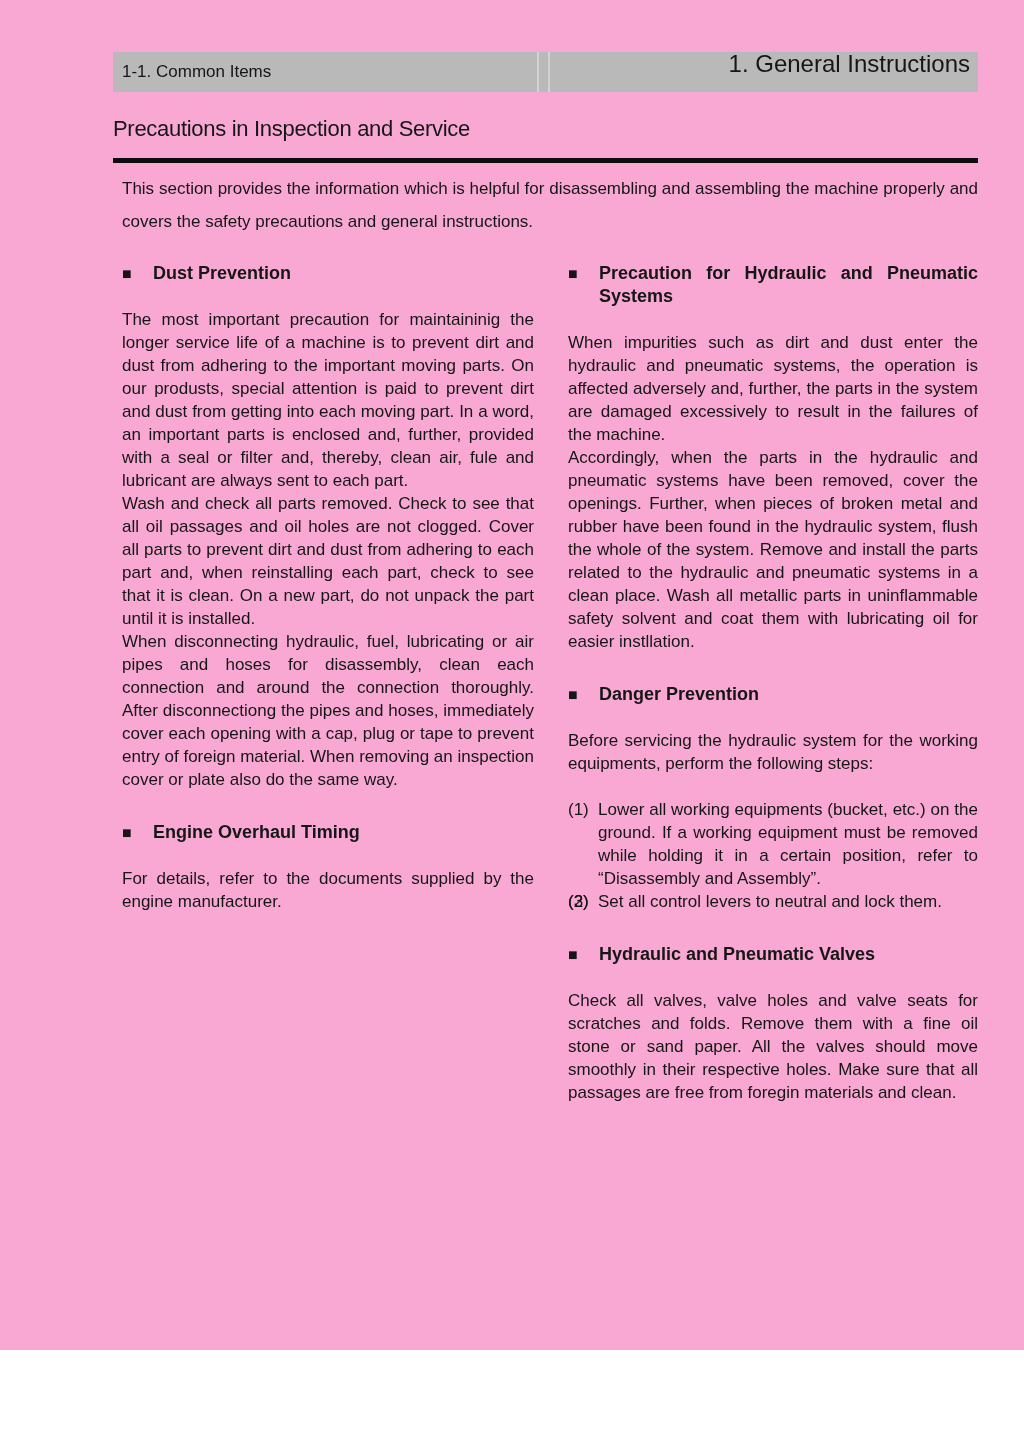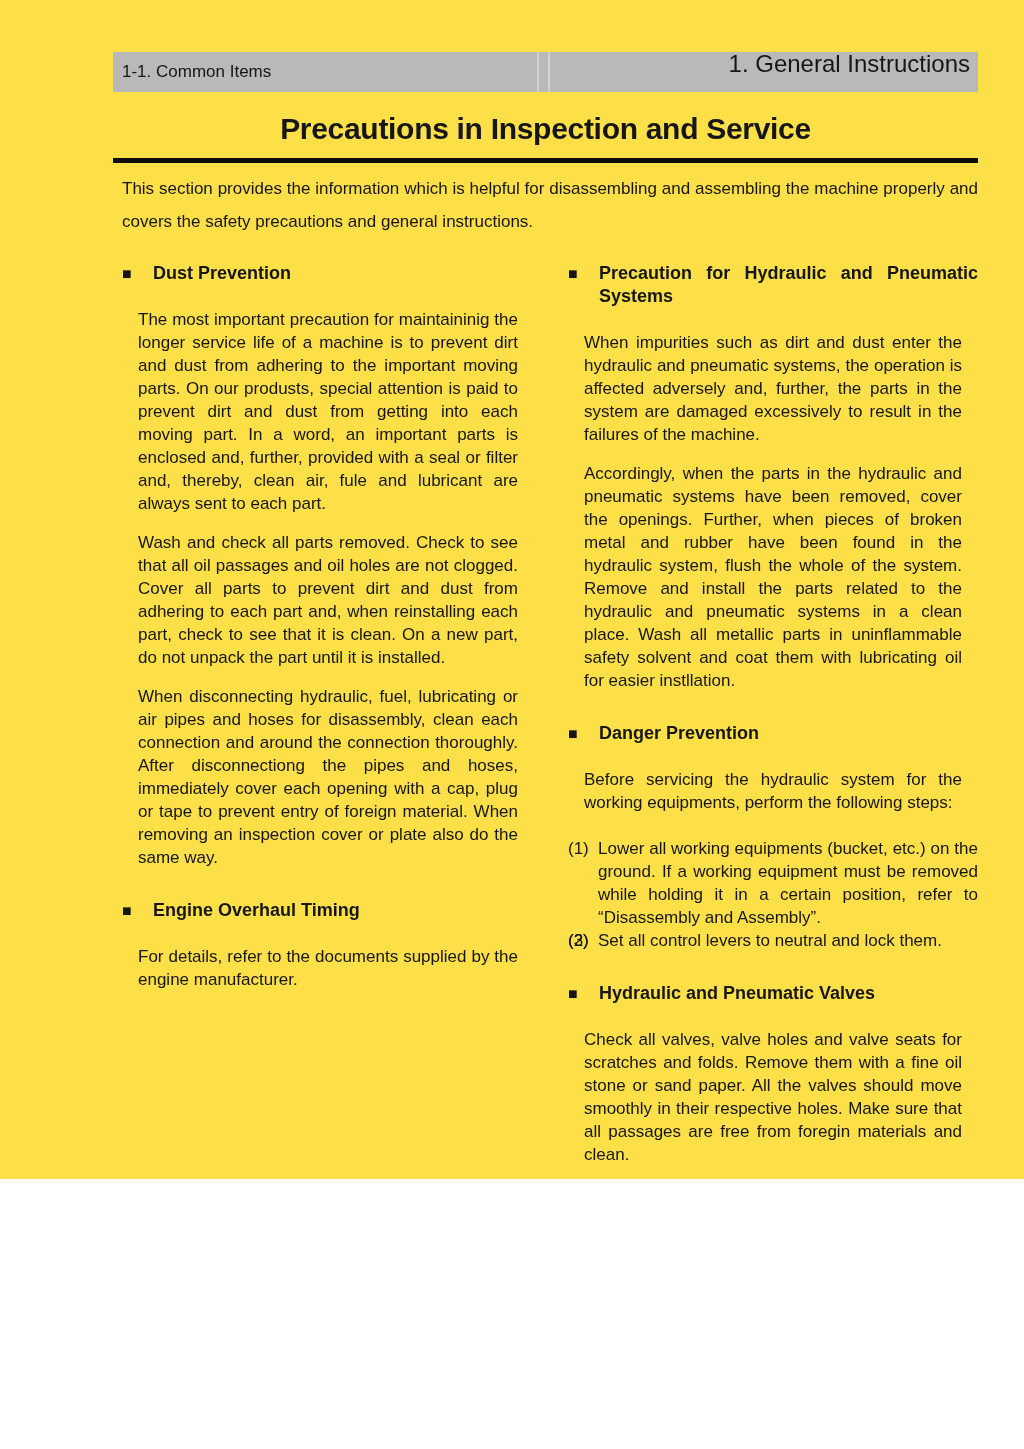--- a/index.html
+++ b/index.html
@@ -1,21 +1,21 @@
 <!DOCTYPE html>
 <html><head>
 <meta charset="utf-8">
 <style>
   * { box-sizing: border-box; }
   html, body { margin: 0; padding: 0; background: #ffffff; }
   .page {
     position: relative;
     width: 1024px;
-    height: 1179px;
-    background: #fde047;
+    height: 1350px;
+    background: #f9a8d4;
     font-family: "Liberation Sans", "DejaVu Sans", sans-serif;
     color: #161616;
     overflow: hidden;
   }
   .content {
     position: absolute;
     left: 113px;
     right: 46px;
     top: 0;
     bottom: 0;
@@ -39,24 +39,23 @@
     font-size: 24px;
   }
   .band-stripe {
     position: absolute; top: 0; bottom: 0; width: 2px;
     background: #d2d2d2;
   }
   .stripe-1 { left: 424px; }
   .stripe-2 { left: 435px; }
   .page-title {
     margin: 19px 0 0 0;
-    text-align: center;
-    font-size: 30px;
+    font-size: 22px;
     line-height: 35px;
-    font-weight: bold;
+    font-weight: normal;
     letter-spacing: -0.3px;
   }
   .title-rule {
     margin-top: 12px;
     height: 5px;
     background: #0d0d0d;
   }
   .intro {
     margin: 9px 0 0 9px;
     font-size: 17px;
@@ -80,21 +79,21 @@
   section:first-child .sec-heading { margin-top: 0; }
   .bullet {
     position: absolute;
     left: 0;
     top: 1px;
     font-size: 16px;
     line-height: 21px;
   }
   .sec-title { display: block; text-align: justify; }
   .body-par {
-    margin: 16px;
+    margin: 0;
     font-size: 17px;
     line-height: 23px;
     text-align: justify;
   }
   .num-list { margin-top: 23px; }
   .list-item {
     position: relative;
     padding-left: 30px;
     font-size: 17px;
     line-height: 23px;

